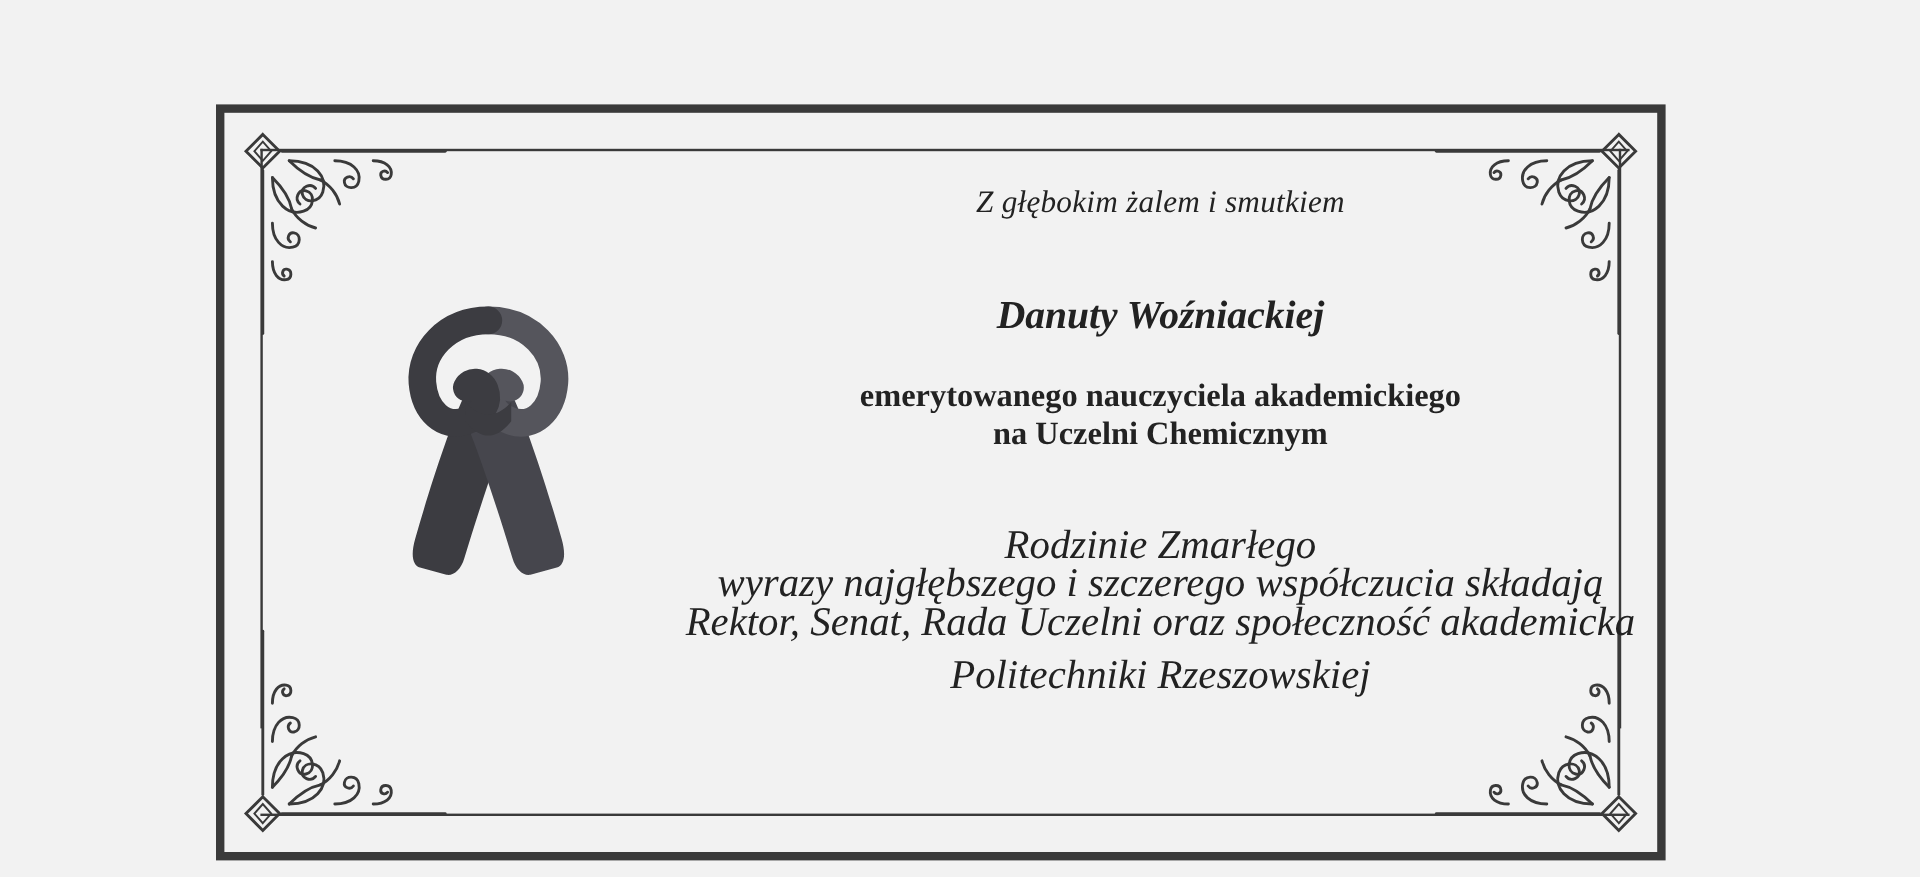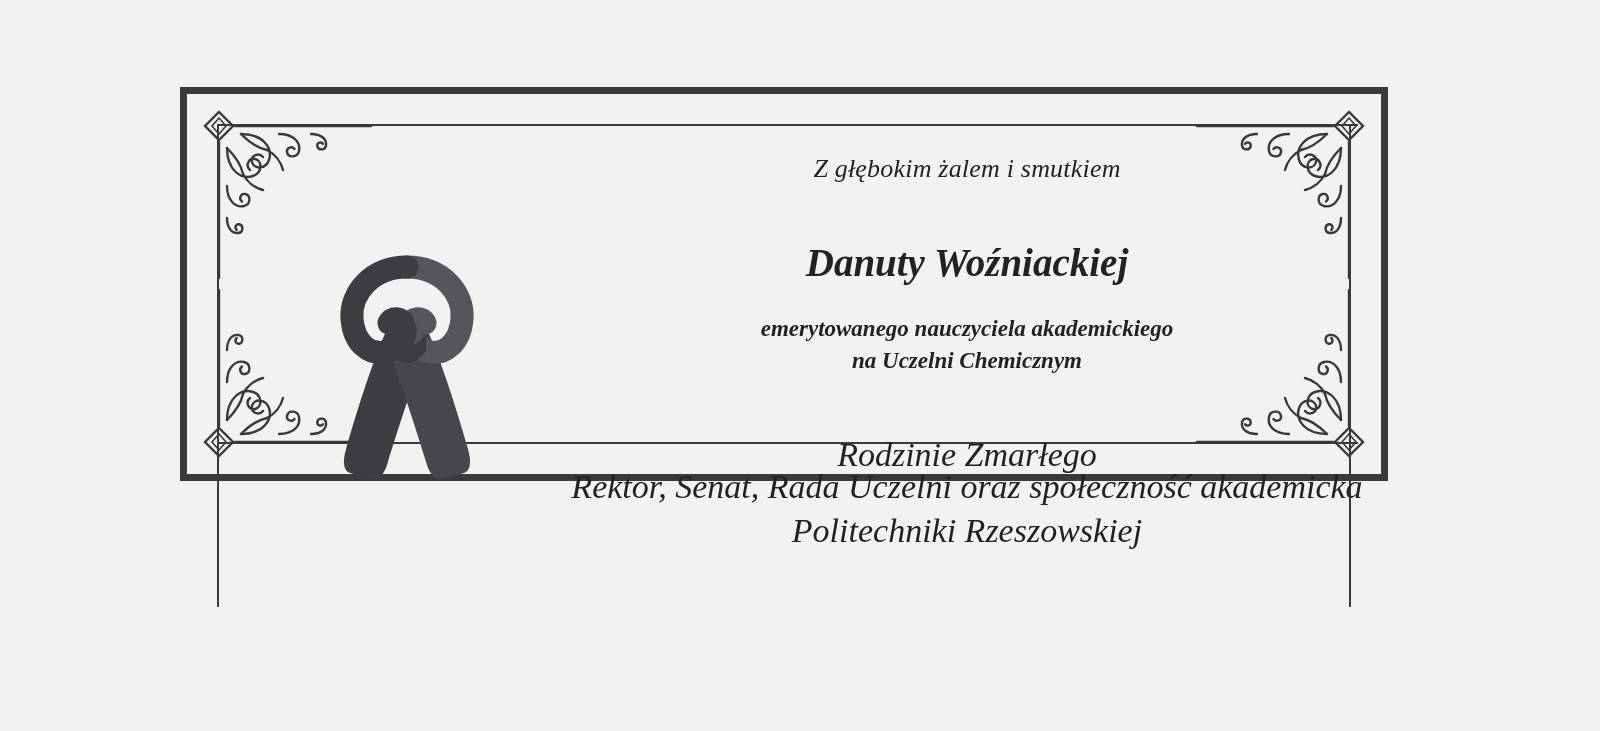--- a/index.html
+++ b/index.html
@@ -12,21 +12,21 @@
     background: #f2f2f2;
     font-family: "Liberation Serif", serif;
     overflow: hidden;
   }
 
   .obituary-card {
     position: absolute;
     left: 180px;
     top: 87px;
     width: 1208px;
-    height: 394px;
+    height: 630px;
     background: #f2f2f2;
     border: 7px solid #3a3a3a;
     box-sizing: border-box;
   }
 
   
   .inner-line {
     position: absolute;
     background: #3a3a3a;
   }
@@ -69,28 +69,27 @@
   }
   .line-intro {
     font-style: italic;
     font-size: 26px;
     line-height: 33px;
     letter-spacing: 0.2px;
   }
   .name {
     font-weight: bold;
     font-style: italic;
-    font-size: 39px;
+    font-size: 33px;
     line-height: 40px;
     margin-top: 58px;
   }
   .role {
     font-weight: bold;
-    font-style: italic;
-    font-size: 23px;
+    font-size: 27px;
     line-height: 32px;
     margin-top: 30px;
   }
   .closing {
     font-style: italic;
     font-size: 34px;
     line-height: 32px;
     margin-top: 62px;
   }
 </style>
@@ -197,17 +196,18 @@
 
   <div class="text-block">
     <div class="line-intro">Z głębokim żalem i smutkiem</div>
 
     <div class="name">Danuty Woźniackiej</div>
 
     <div class="role">emerytowanego nauczyciela akademickiego</div>
     <div class="role" style="margin-top:0">na Uczelni Chemicznym</div>
 
     <div class="closing">Rodzinie Zmarłego</div>
+    <div class="closing" style="margin-top:0">wyrazy najgłębszego i szczerego współczucia składają</div>
     <div class="closing" style="margin-top:0">Rektor, Senat, Rada Uczelni oraz społeczność akademicka</div>
     <div class="closing" style="margin-top:12px">Politechniki Rzeszowskiej</div>
   </div>
 
 </div>
 
 </body></html>

